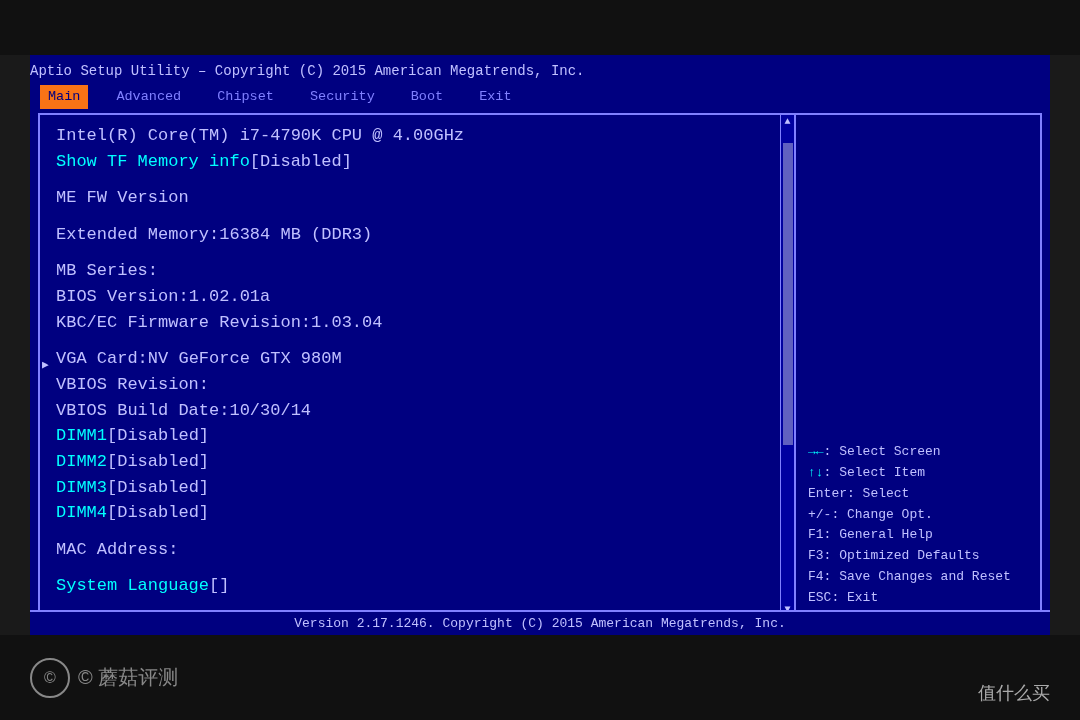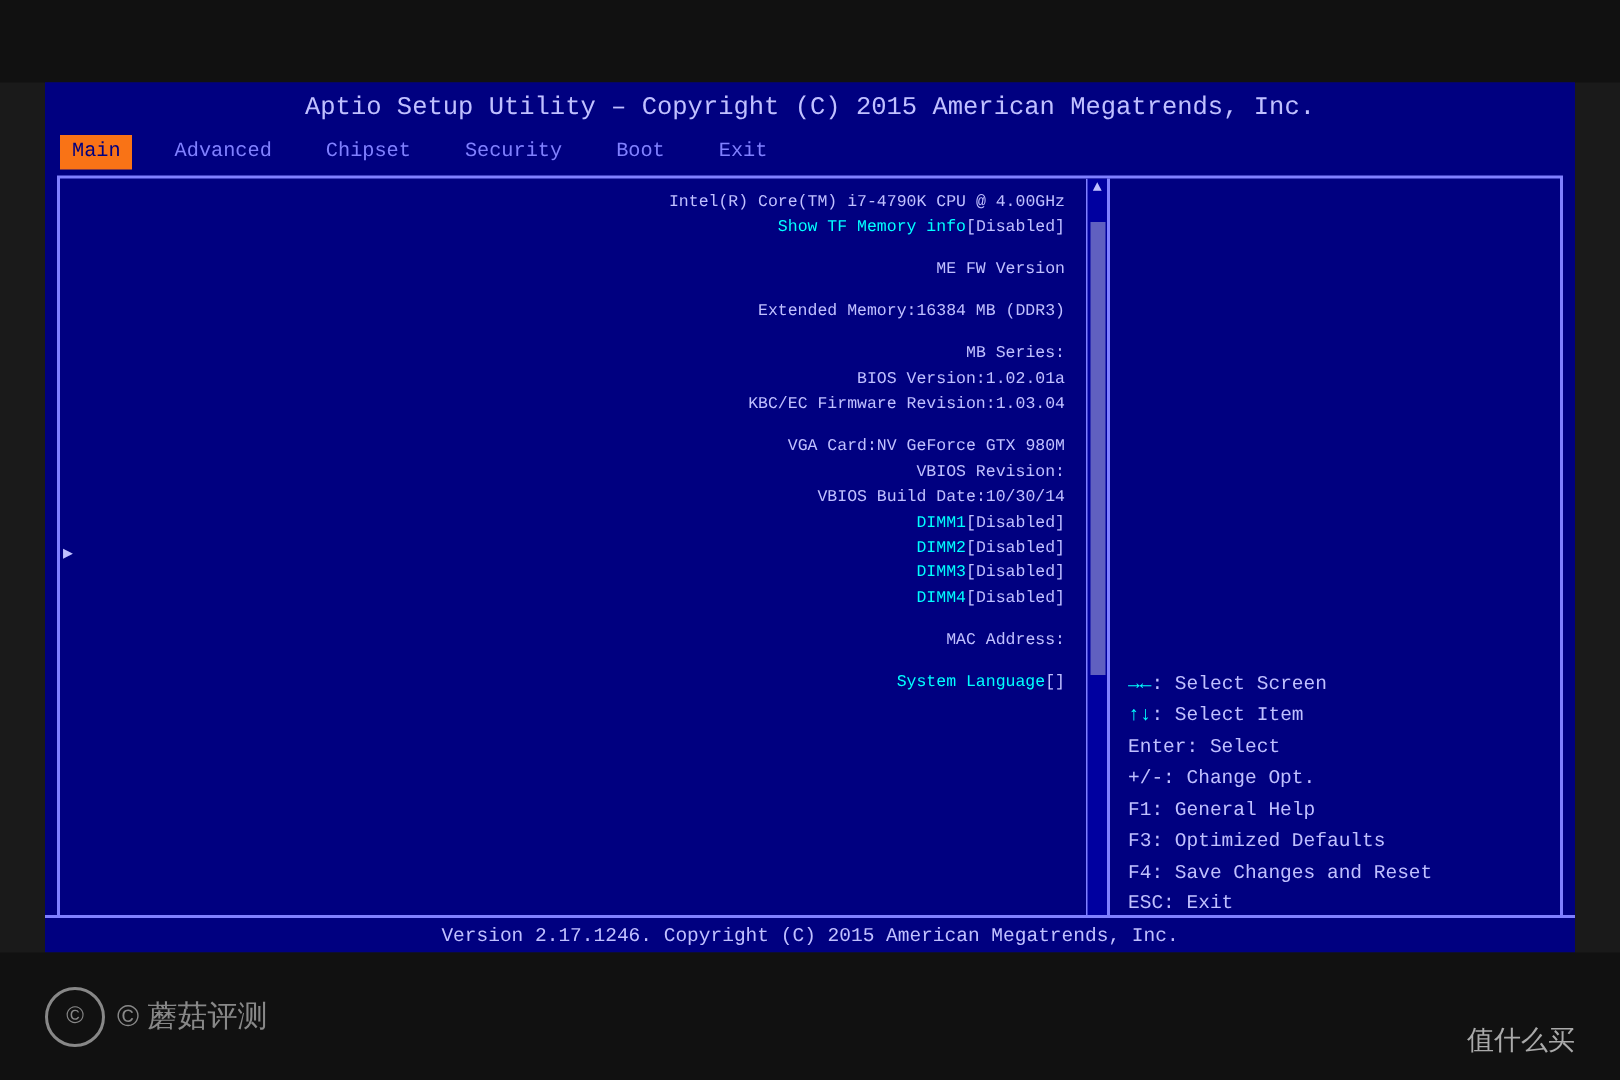--- a/index.html
+++ b/index.html
@@ -29,23 +29,22 @@
       background: #000080;
       color: #c0c0ff;
       font-size: 13.5px;
       line-height: 1.45;
     }
 
     
     .title-bar {
       background: #000080;
       color: #c0c0ff;
-      text-align: center;
       padding: 6px 0 4px;
-      font-size: 17px;
+      font-size: 14px;
     }
 
     
     .nav-bar {
       background: #000080;
       display: flex;
       align-items: center;
       padding: 0 10px;
       gap: 20px;
       margin-bottom: 0;
@@ -74,33 +73,33 @@
     .left-panel {
       flex: 1;
       padding: 8px 12px;
       border-right: 2px solid #8080ff;
       overflow: hidden;
       color: #c0c0ff;
       position: relative;
     }
 
     .right-panel {
-      width: 300px;
+      width: 244px;
       padding: 8px 12px;
       color: #c0c0ff;
       display: flex;
       flex-direction: column;
       justify-content: flex-end;
     }
 
     .info-row {
       display: flex;
-      justify-content: flex-end;
-      margin: 1px 16px;
-      font-size: 11px;
+      justify-content: flex-start;
+      margin: 1px 4px;
+      font-size: 17px;
     }
 
     .info-label {
       color: #c0c0ff;
     }
 
     .info-value {
       color: #c0c0ff;
     }
 

